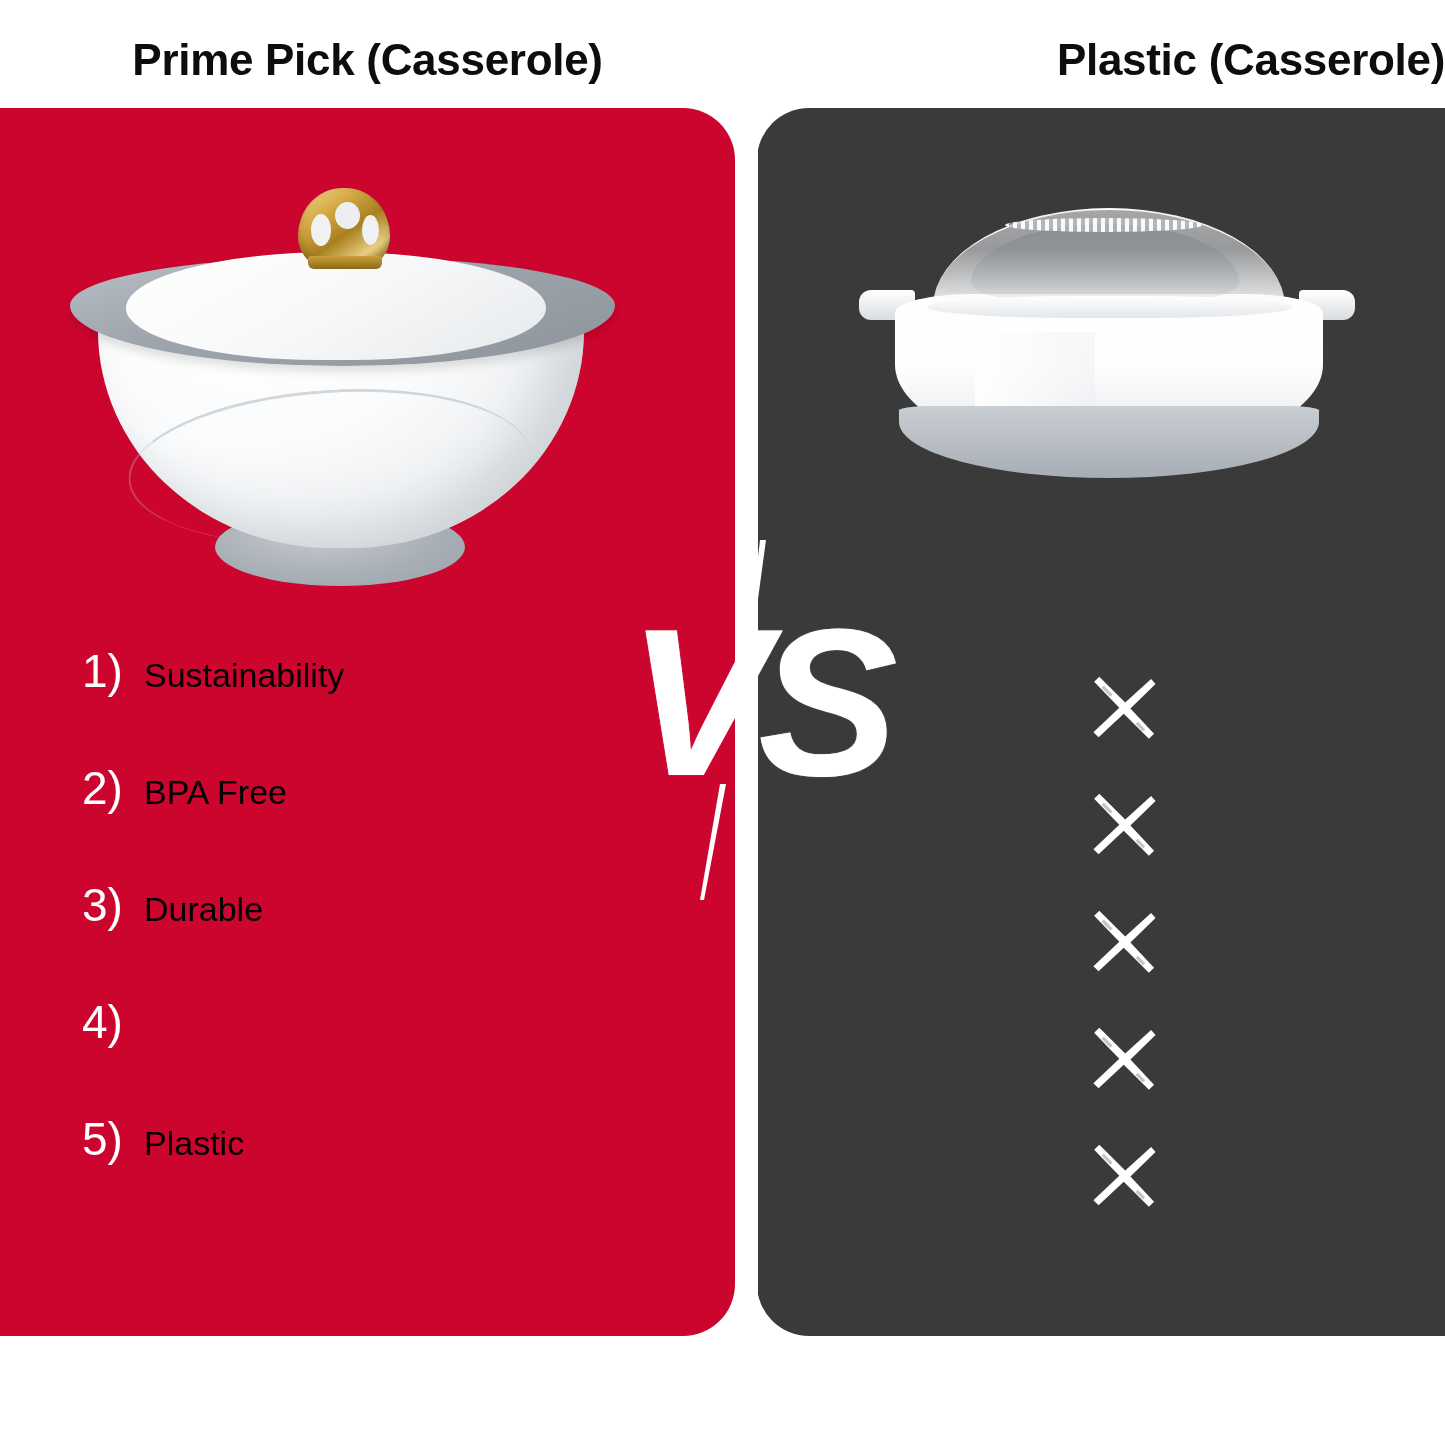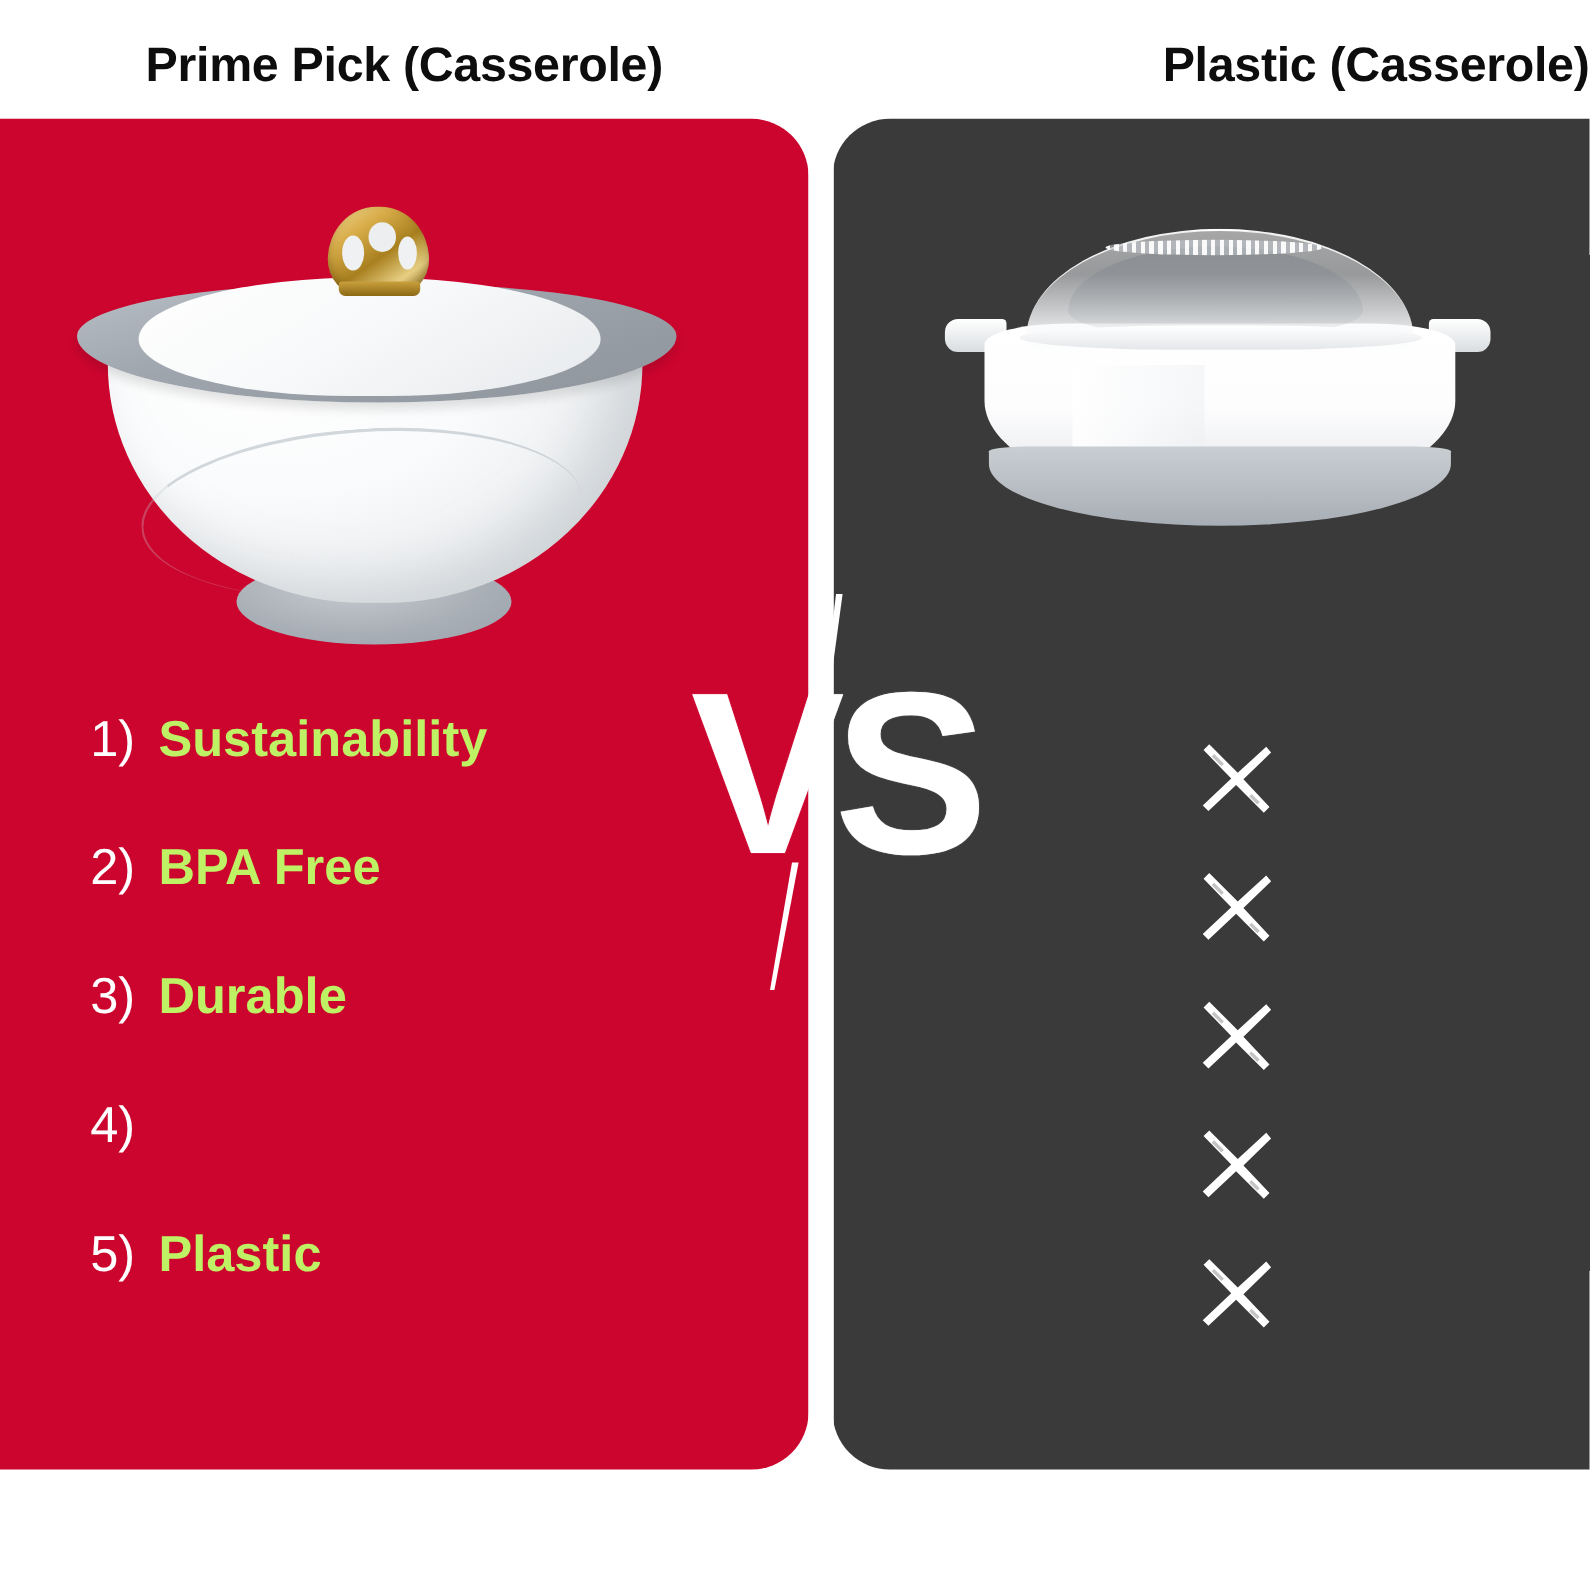--- a/index.html
+++ b/index.html
@@ -221,23 +221,23 @@
     height: 117px;
   }
   .feature-num {
     color: #ffffff;
     font-size: 46px;
     font-weight: 500;
     min-width: 62px;
     line-height: 1;
   }
   .feature-label {
-    color: #bef264;
-    font-size: 46px;
-    font-weight: 700;
+    color: #000000;
+    font-size: 34px;
+    font-weight: 400;
     line-height: 1;
     white-space: nowrap;
   }
 
   
   #cross-list {
     position: absolute;
     left: 296px;
     top: 540px;
     width: 140px;
@@ -266,20 +266,21 @@
     width: 23px;
     height: 1228px;
     background: #ffffff;
   }
   #vs-text {
     position: absolute;
     left: 28px;
     top: 58px;
     font-family: "Liberation Sans", sans-serif;
     font-weight: bold;
+    font-style: italic;
     font-size: 210px;
     line-height: 1;
     color: #ffffff;
     letter-spacing: -10px;
     text-shadow: 0 0 1px rgba(255,255,255,0.6);
   }
 </style>
 </head>
 <body>
 

